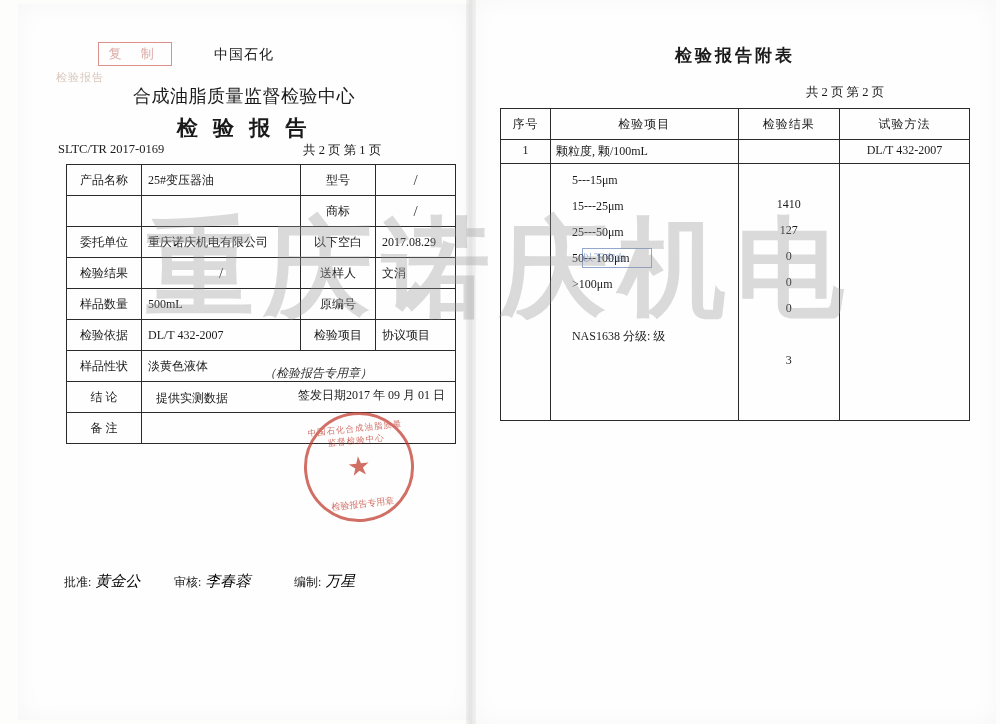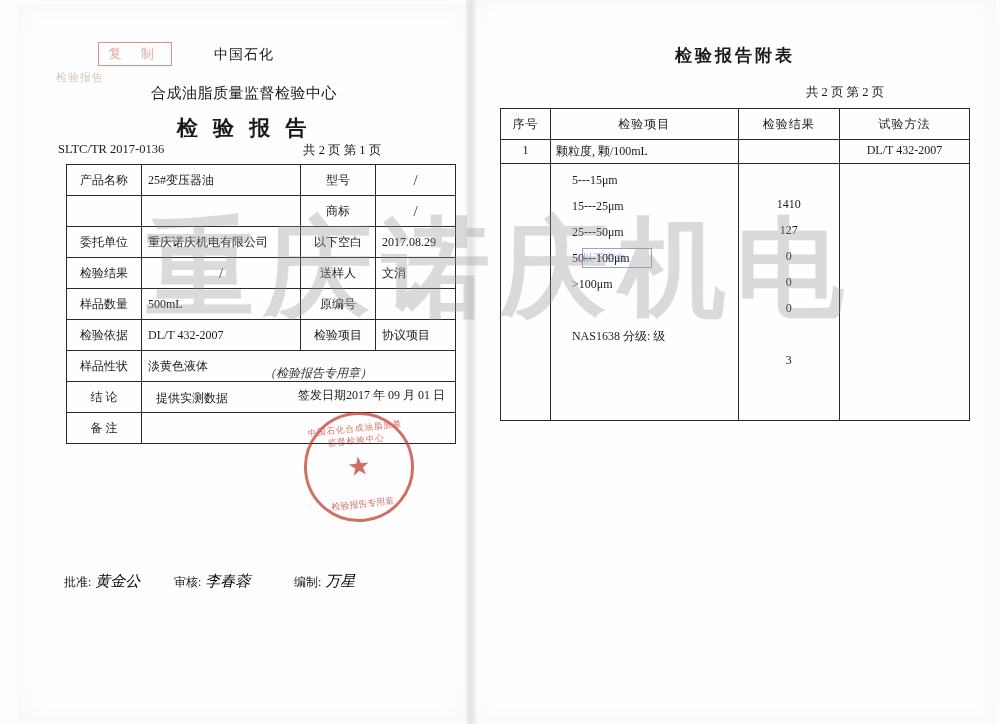--- a/index.html
+++ b/index.html
@@ -61,21 +61,21 @@
     position: absolute;
     left: 0; top: 42px; width: 452px;
     text-align: center;
     font-size: 14px;
     letter-spacing: 1px;
   }
   .ttl-org2 {
     position: absolute;
     left: 0; top: 80px; width: 452px;
     text-align: center;
-    font-size: 15px;
+    font-size: 18px;
     letter-spacing: 0.5px;
   }
   .ttl-main {
     position: absolute;
     left: 0; top: 110px; width: 452px;
     text-align: center;
     font-size: 21px;
     font-weight: bold;
     letter-spacing: 5px;
   }
@@ -294,21 +294,21 @@
 
     <div class="stamp-box">
       <span>复 制</span>
     </div>
 
     <div class="faint-text">检验报告</div>
 
     <div class="ttl-org1">中国石化</div>
     <div class="ttl-org2">合成油脂质量监督检验中心</div>
     <div class="ttl-main">检 验 报 告</div>
-    <div class="doc-no">SLTC/TR 2017-0136</div>
+    <div class="doc-no">SLTC/TR 2017-0169</div>
     <div class="page-of">共 2 页    第 1 页</div>
 
     <table id="left-table">
       <tbody>
           <tr>
         <td class="lbl">产品名称</td>
         <td class="val">25#变压器油</td>
         <td class="lbl">型号</td>
         <td class="val slash">/</td>
       </tr>

